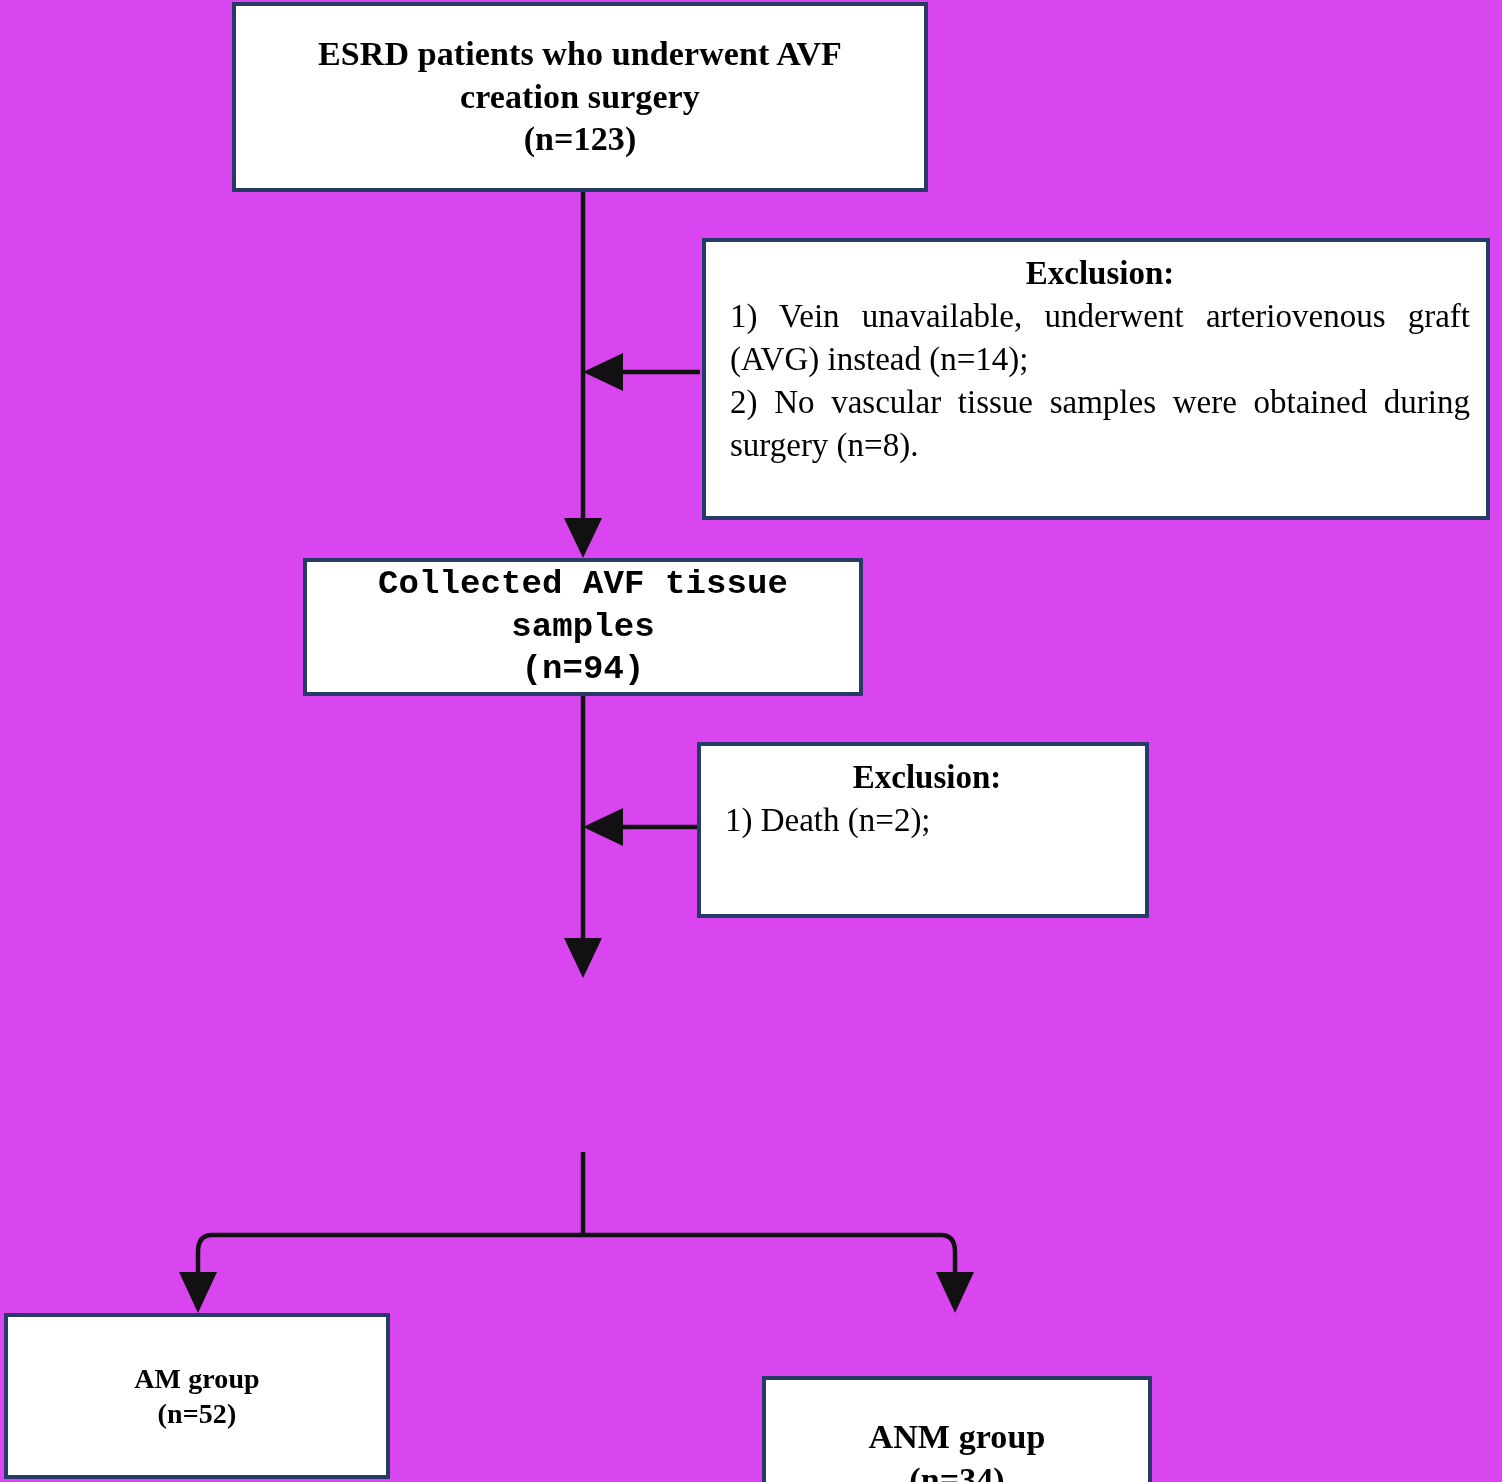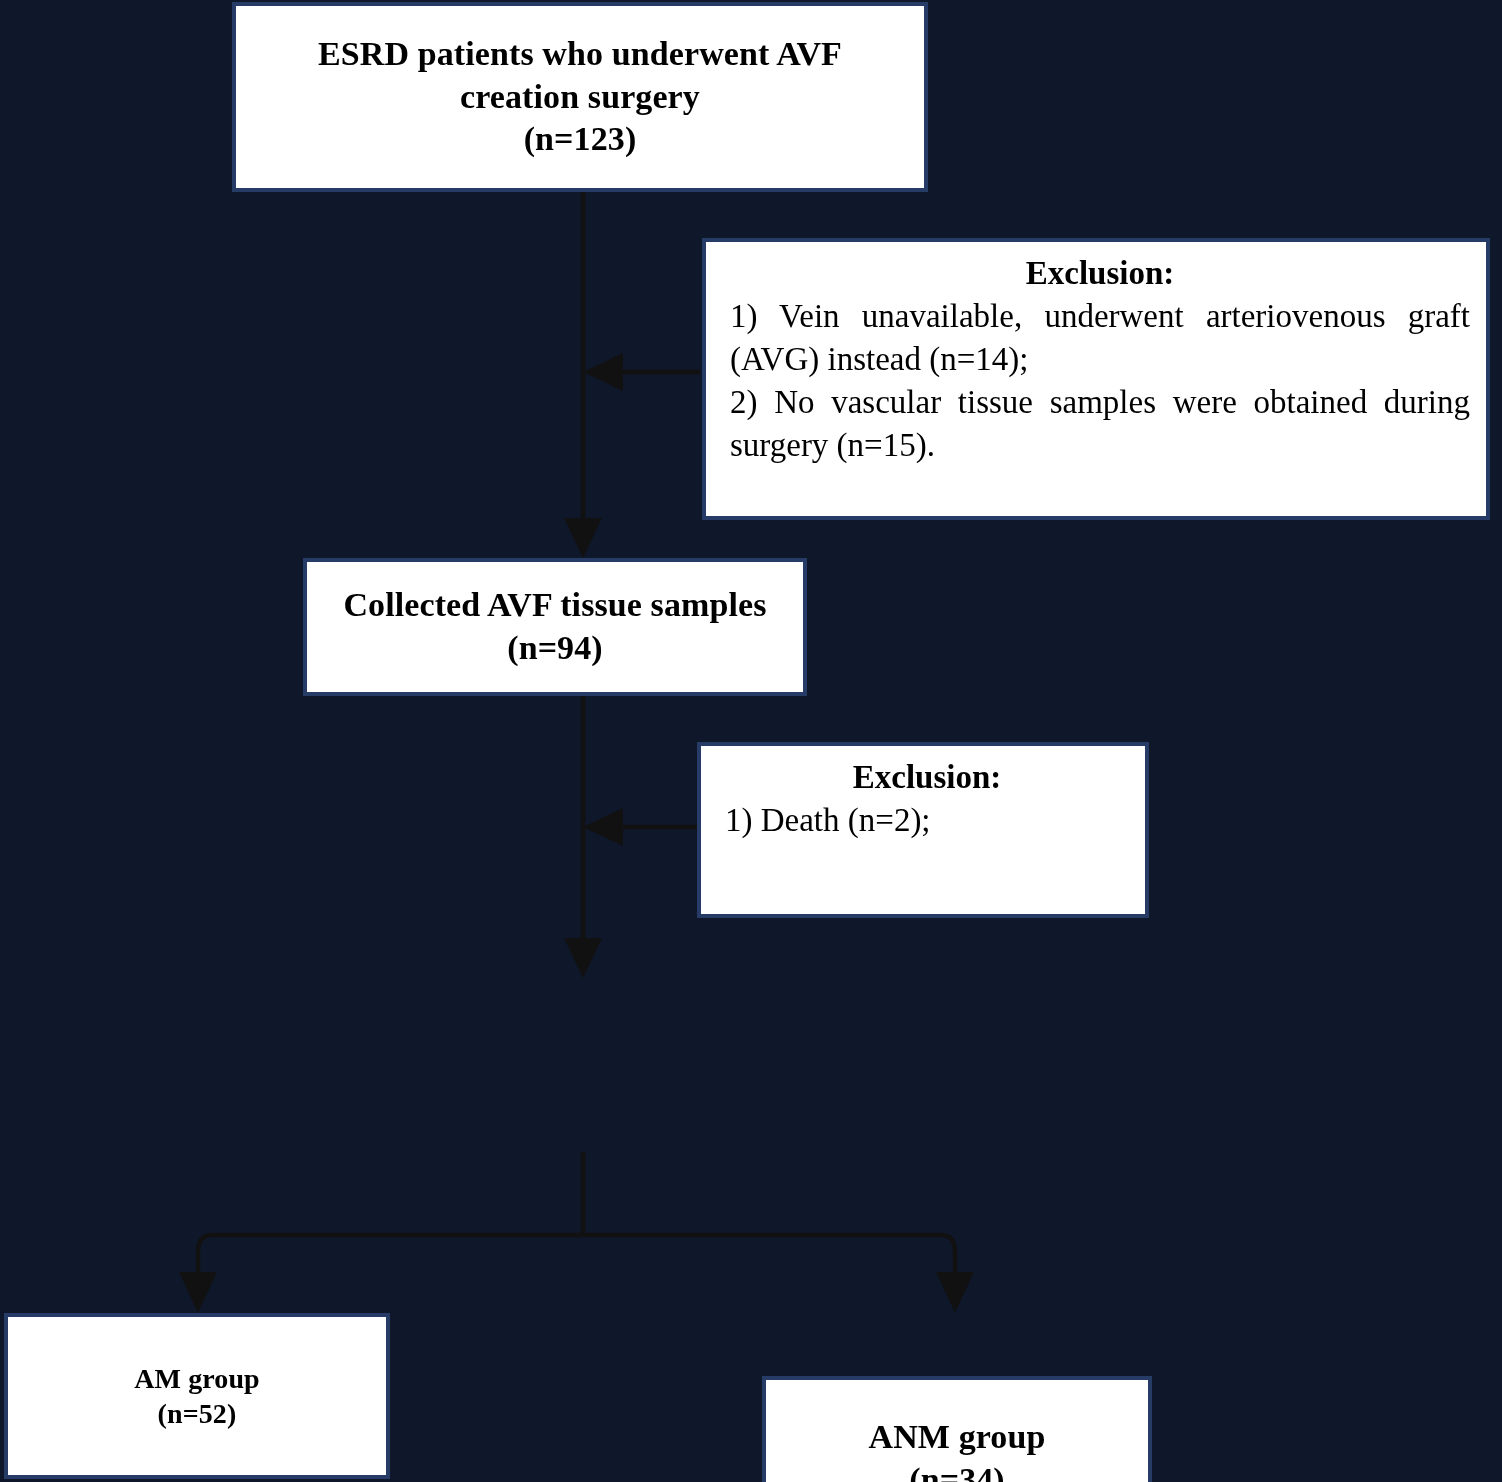--- a/index.html
+++ b/index.html
@@ -8,21 +8,21 @@
     padding: 0;
     background: #ffffff;
   }
   body {
     font-family: "Liberation Serif", "DejaVu Serif", serif;
   }
   #canvas {
     position: relative;
     width: 1502px;
     height: 1482px;
-    background: #0f172a;
+    background: #d946ef;
     overflow: hidden;
   }
   .node {
     position: absolute;
     box-sizing: border-box;
     background: #ffffff;
     border: 4px solid #263c66;
     display: flex;
     align-items: center;
     justify-content: center;
@@ -102,24 +102,24 @@
 
   <div class="node center" id="box-top" style="left:232px; top:2px; width:696px; height:190px;">
     <div class="txt">ESRD patients who underwent AVF
 creation surgery
 (n=123)</div>
   </div>
 
   <div class="node exclusion" id="box-excl1" style="left:702px; top:238px; width:788px; height:282px;">
     <div class="exc-title">Exclusion:</div>
     <div class="exc-line">1) Vein unavailable, underwent arteriovenous graft (AVG) instead (n=14);</div>
-    <div class="exc-line just">2) No vascular tissue samples were obtained during surgery (n=15).</div>
+    <div class="exc-line just">2) No vascular tissue samples were obtained during surgery (n=8).</div>
   </div>
 
-  <div class="node center" id="box-collected" style="left:303px; top:558px; width:504px; height:138px;">
+  <div class="node center" id="box-collected" style="left:303px; top:558px; width:560px; height:138px;font-family:Liberation Mono, monospace;">
     <div class="txt">Collected AVF tissue samples
 (n=94)</div>
   </div>
 
   <div class="node exclusion" id="box-excl2" style="left:697px; top:742px; width:452px; height:176px;">
     <div class="exc-title">Exclusion:</div>
     <div class="exc-line">1) Death (n=2);</div>
   </div>
 
 

